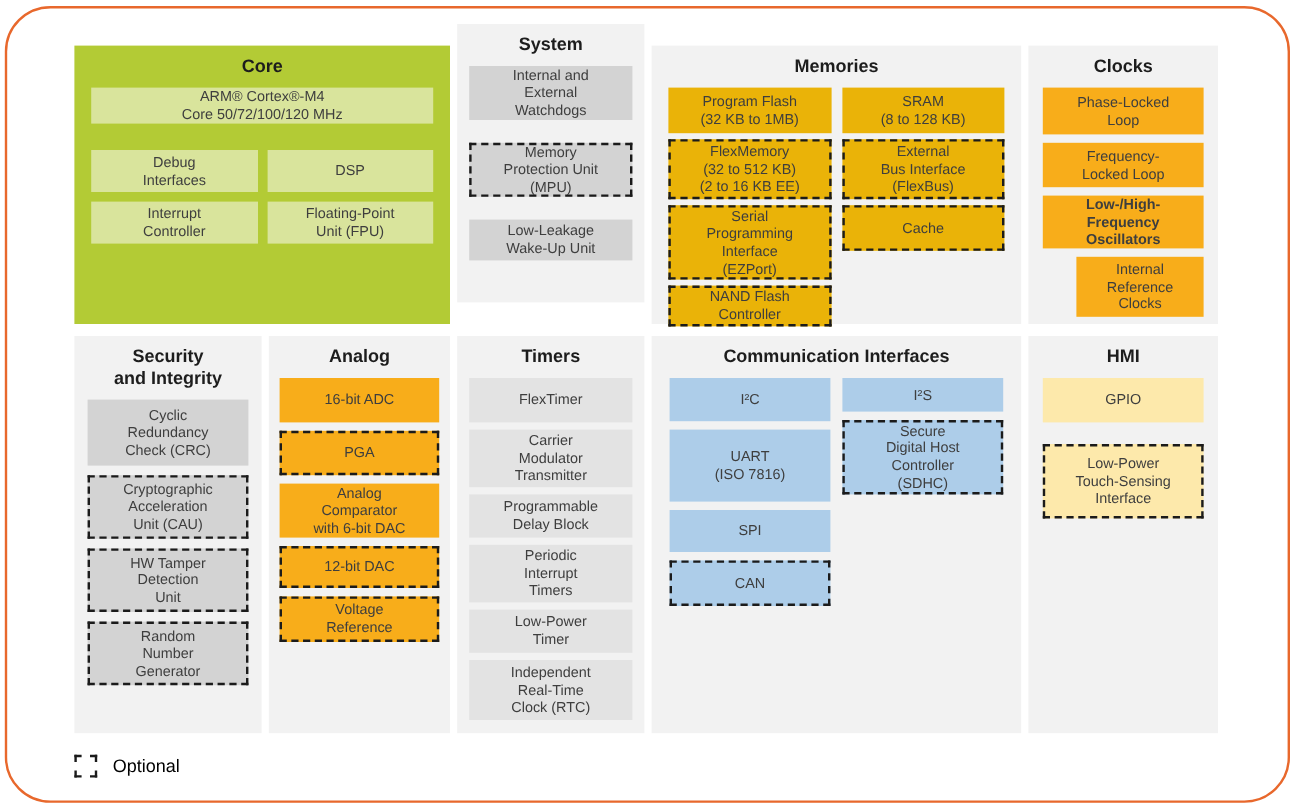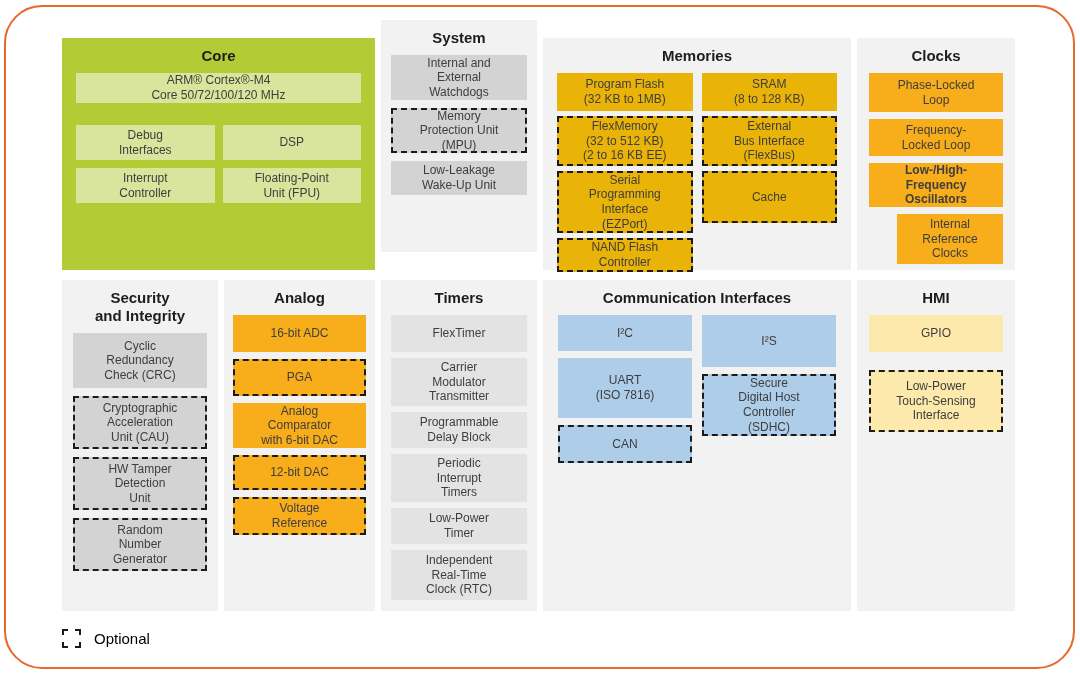--- a/index.html
+++ b/index.html
@@ -45,21 +45,21 @@
       <div class="block c-core" style="height:35px;">DSP</div>
       <div class="block c-core" style="height:35px;">Interrupt
 Controller</div>
       <div class="block c-core" style="height:35px;">Floating-Point
 Unit (FPU)</div>
     </div>
   </section>
 
   <section class="panel" style="left:381px;top:20px;width:156px;height:232px;">
     <div class="ptitle">System</div>
-    <div class="blocks" style="gap:8px;padding:0 10px;">
+    <div class="blocks" style="gap:19px;padding:0 10px;">
       <div class="block c-gray" style="height:45px;">Internal and
 External
 Watchdogs</div>
       <div class="block c-gray opt" style="height:45px;">Memory
 Protection Unit
 (MPU)</div>
       <div class="block c-gray" style="height:34px;">Low-Leakage
 Wake-Up Unit</div>
     </div>
   </section>
@@ -79,21 +79,21 @@
 (EZPort)</div>
         <div class="block c-mem opt" style="height:34px;">NAND Flash
 Controller</div>
       </div>
       <div class="col" style="gap:5px;">
         <div class="block c-mem" style="height:38px;">SRAM
 (8 to 128 KB)</div>
         <div class="block c-mem opt" style="height:50px;">External
 Bus Interface
 (FlexBus)</div>
-        <div class="block c-mem opt" style="height:52px;">Cache</div>
+        <div class="block c-mem opt" style="height:38px;">Cache</div>
       </div>
     </div>
   </section>
 
   <section class="panel" style="left:857px;top:38px;width:158px;height:232px;">
     <div class="ptitle">Clocks</div>
     <div class="blocks" style="gap:7px;padding:0 12px;">
       <div class="block c-amber" style="height:39px;">Phase-Locked
 Loop</div>
       <div class="block c-amber" style="height:37px;">Frequency-
@@ -160,24 +160,25 @@
     </div>
   </section>
 
   <section class="panel" style="left:543px;top:280px;width:308px;height:331px;">
     <div class="ptitle">Communication Interfaces</div>
     <div class="cols" style="padding:0 15px;gap:10px;">
       <div class="col" style="gap:7px;">
         <div class="block c-blue" style="height:36px;">I²C</div>
         <div class="block c-blue" style="height:60px;">UART
 (ISO 7816)</div>
+        <div class="block c-blue" style="height:35px;">SPI</div>
         <div class="block c-blue opt" style="height:38px;">CAN</div>
       </div>
       <div class="col" style="gap:7px;">
-        <div class="block c-blue" style="height:52px;">I²S</div>
+        <div class="block c-blue" style="height:28px;">I²S</div>
         <div class="block c-blue opt" style="height:62px;">Secure
 Digital Host
 Controller
 (SDHC)</div>
       </div>
     </div>
   </section>
 
   <section class="panel" style="left:857px;top:280px;width:158px;height:331px;">
     <div class="ptitle">HMI</div>

